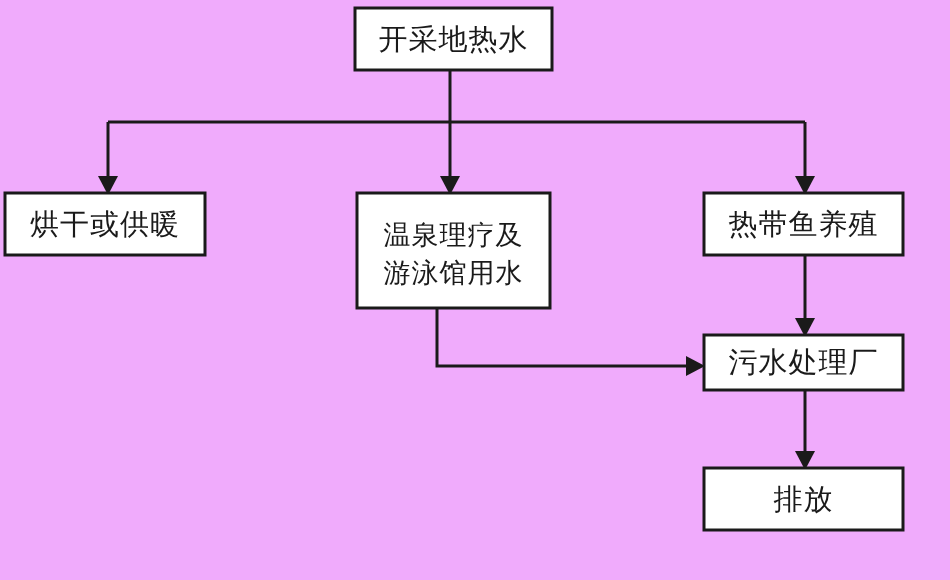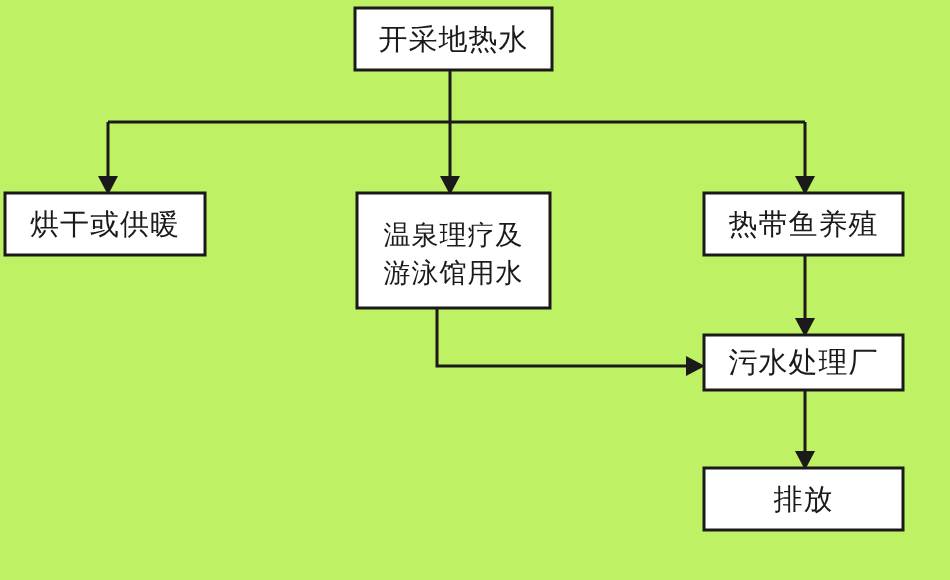--- a/index.html
+++ b/index.html
@@ -10,21 +10,21 @@
   body {
     width: 950px;
     height: 580px;
     font-family: "DejaVu Sans", "Liberation Sans", sans-serif;
     overflow: hidden;
   }
   #flowchart-root {
     position: relative;
     width: 950px;
     height: 580px;
-    background: #bef264;
+    background: #f0abfc;
   }
   svg.diagram {
     display: block;
     width: 950px;
     height: 580px;
   }
   .node-box {
     fill: #ffffff;
     stroke: #1a1a1a;
     stroke-width: 3;

